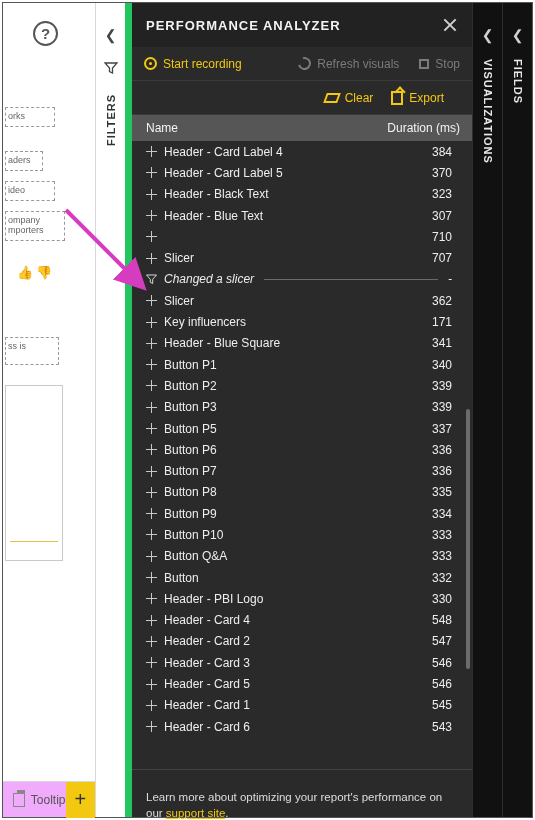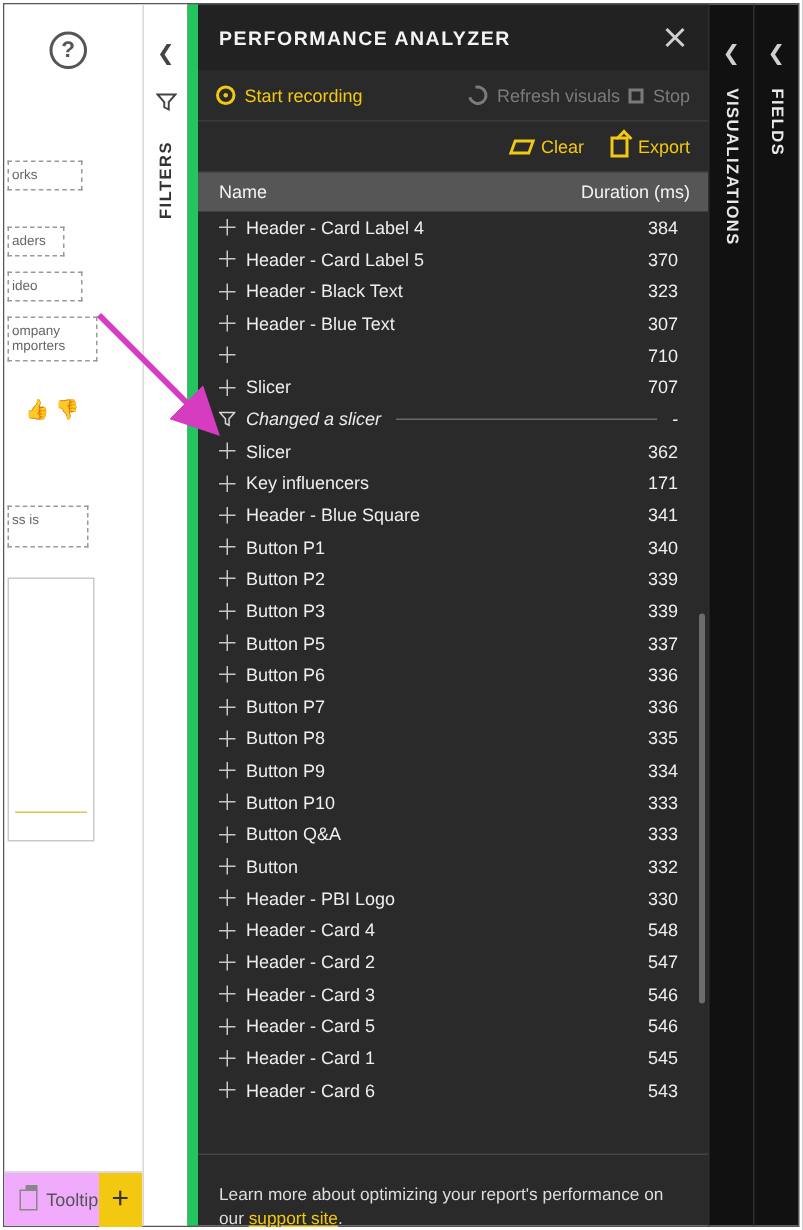--- a/index.html
+++ b/index.html
@@ -29,29 +29,29 @@
   .filter-icon { margin-top:18px; font-size:14px; color:#444;}
   .vlabel { writing-mode: vertical-rl; transform: rotate(180deg); font-size:11px; letter-spacing:1px; color:#333; margin-top:16px; font-weight:600;}
 
   
   .perf-panel { flex:1; background:#2a2a2a; color:#ddd; display:flex; flex-direction:column; position:relative; border-left:7px solid #22c55e;}
   .perf-header { height:44px; display:flex; align-items:center; padding:0 14px; background:#222;}
   .perf-title { font-size:13px; font-weight:700; letter-spacing:1px; color:#f3f3f3;}
   .close-x { margin-left:auto; font-size:18px; color:#d0d0d0; cursor:pointer; position:relative; width:16px; height:16px;}
   .close-x:before, .close-x:after { content:""; position:absolute; left:7px; top:0; width:2px; height:16px; background:#d0d0d0;}
   .close-x:before{transform:rotate(45deg);} .close-x:after{transform:rotate(-45deg);}
-  .toolbar { height:34px; display:flex; align-items:center; padding:0 12px; gap:6px; font-size:12px; border-bottom:1px solid #3a3a3a;}
+  .toolbar { height:34px; display:flex; align-items:center; padding:0 12px; gap:20px; font-size:12px; border-bottom:1px solid #3a3a3a;}
   .tb-item { display:inline-flex; align-items:center; gap:6px; cursor:pointer;}
   .accent { color:#f2c811; }
   .disabled { color:#7b7b7b; }
   .rec-ring { width:13px; height:13px; border:2px solid #f2c811; border-radius:50%; position:relative;}
   .rec-ring:after{content:""; position:absolute; top:3px; left:3px; width:3px; height:3px; background:#f2c811; border-radius:50%;}
   .refresh-ring { width:13px;height:13px;border:2px solid #7b7b7b;border-radius:50%;border-left-color:transparent;transform:rotate(30deg);}
   .stop-sq{width:10px;height:10px;border:2px solid #7b7b7b;}
-  .toolbar2 { height:34px; display:flex; align-items:center; justify-content:flex-end; padding:0 12px; gap:18px; font-size:12px; border-bottom:1px solid #3a3a3a;}
+  .toolbar2 { height:34px; display:flex; align-items:center; justify-content:flex-end; padding:0 28px; gap:18px; font-size:12px; border-bottom:1px solid #3a3a3a;}
   .eraser { width:14px; height:10px; border:2px solid #f2c811; transform:skewX(-20deg);}
   .export-ic{width:12px;height:14px;border:2px solid #f2c811;position:relative;}
   .export-ic:after{content:"";position:absolute;top:-5px;right:-3px;width:6px;height:6px;border-top:2px solid #f2c811;border-right:2px solid #f2c811;transform:rotate(-45deg);}
   .tbl-header { height:26px; background:#565656; display:flex; align-items:center; padding:0 12px 0 14px; font-size:12px; color:#f3f3f3;}
   .tbl-header .dur { margin-left:auto;}
   .rows { flex:1; overflow:hidden; position:relative; }
   .rows-inner{position:absolute; left:0; right:0; top:0; bottom:0; padding-right:8px;}
   .row { height:21.3px; display:flex; align-items:center; padding:0 12px 0 14px; font-size:12px; color:#eee;}
   .row .dur { margin-left:auto; color:#eee;}
   .plus { width:11px; height:11px; position:relative; margin-right:7px; flex:0 0 11px;}

